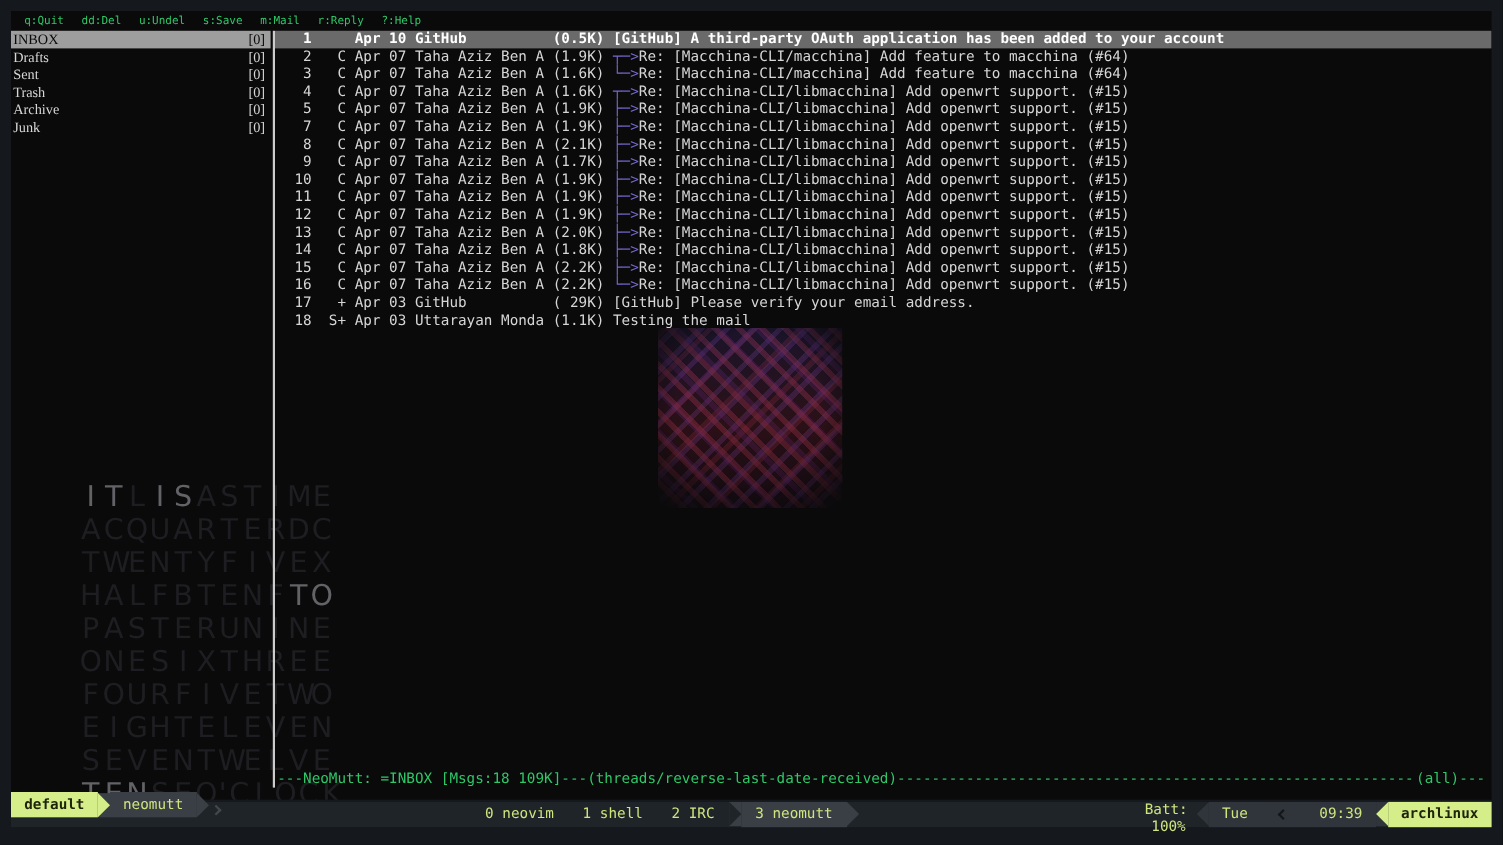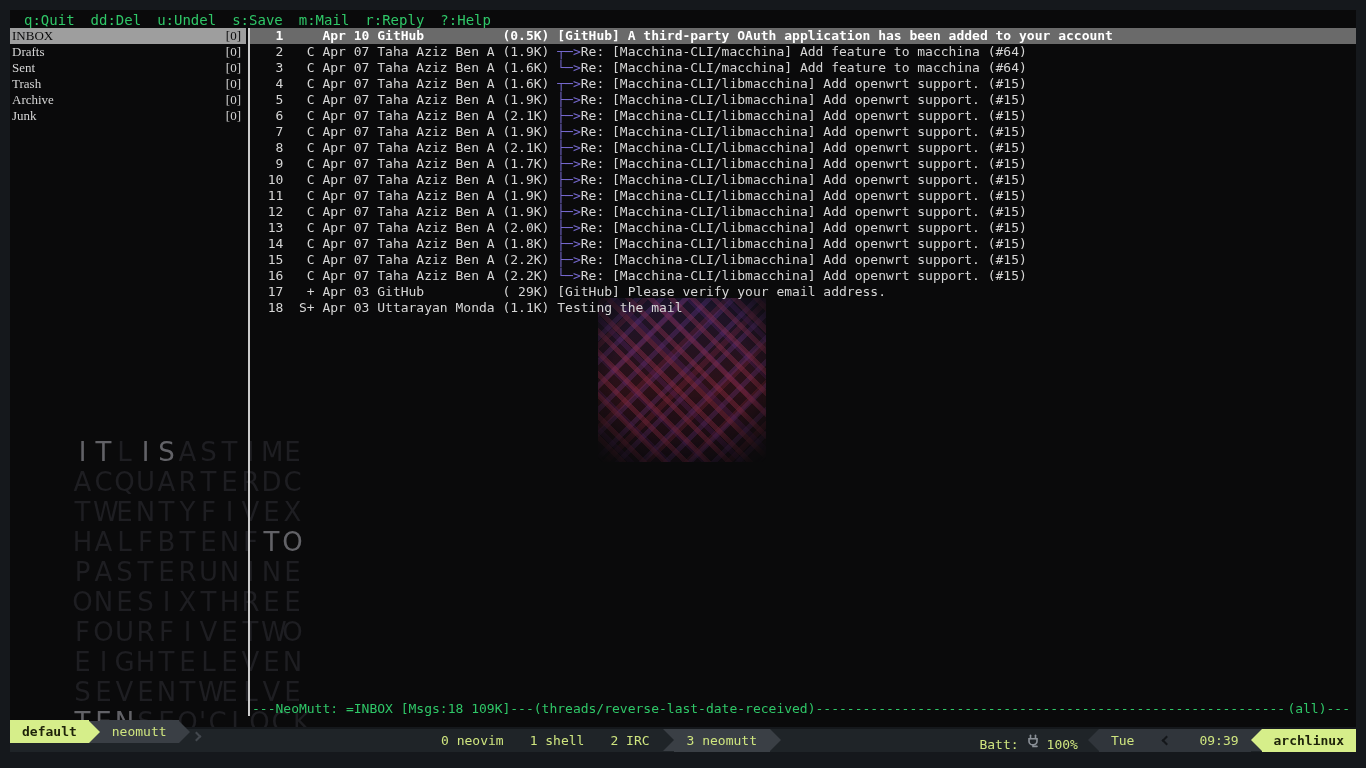--- a/index.html
+++ b/index.html
@@ -26,22 +26,22 @@
     background:
       repeating-linear-gradient(45deg, rgba(130,42,62,.50) 0 5px, transparent 5px 15px),
       repeating-linear-gradient(-45deg, rgba(96,52,130,.38) 0 5px, transparent 5px 17px),
       repeating-linear-gradient(45deg, transparent 0 21px, rgba(70,28,92,.40) 21px 26px),
       repeating-linear-gradient(-45deg, transparent 0 24px, rgba(120,36,52,.35) 24px 29px);
     -webkit-mask-image:radial-gradient(circle at 50% 45%, #000 55%, transparent 98%);
     mask-image:radial-gradient(circle at 50% 45%, #000 55%, transparent 98%);}
   .pattern::after{content:"";position:absolute;inset:0;
     background:linear-gradient(180deg, rgba(74,48,128,.28) 0%, rgba(128,34,56,.28) 55%, rgba(30,12,26,.45) 100%);}
   
-  .menubar{position:absolute;left:0;top:2px;width:100%;height:16px;line-height:16px;
-    font-size:14px;color:var(--green);padding-left:14px;white-space:nowrap;z-index:2;}
+  .menubar{position:absolute;left:10px;top:2px;width:100%;height:16px;line-height:16px;
+    font-size:10px;color:var(--green);padding-left:2px;white-space:nowrap;z-index:2;}
   .menubar-item{margin-right:16px;}
   
   .content{position:absolute;left:0;top:18px;right:0;bottom:0;z-index:2;}
   .sidebar{position:absolute;left:0;top:0;width:236px;}
   .side-row{display:flex;justify-content:space-between;height:16px;line-height:16px;
     font-size:13px;color:var(--text);padding:0 5px 0 2px;font-family:Liberation Serif, serif;}
   .side-row.selected{background:var(--sidesel);color:#0a0a0b;}
   .vdivider{position:absolute;left:238px;top:0;bottom:11px;width:2px;background:#cccccc;}
   .mailpane{position:absolute;left:240px;top:0;right:0;bottom:0;}
   .mrow{height:16px;line-height:16px;font-size:13px;font-family:"DejaVu Sans Mono",monospace;
@@ -66,21 +66,21 @@
   .t-seg-bar{border-left:11px solid var(--seg);}
   .t-bar-seg{border-left:11px solid var(--bar);background:var(--seg);}
   .t-seg2R{border-right:11px solid var(--seg2);}
   .t-accentR{border-right:11px solid var(--accent);background:var(--seg2);}
   .chev-r{width:7px;height:7px;border-top:2px solid #43484e;border-right:2px solid #43484e;
     transform:rotate(45deg);align-self:center;margin-left:3px;}
   .chev-l{width:7px;height:7px;border-top:2px solid #14171a;border-left:2px solid #14171a;
     transform:rotate(-45deg);align-self:center;margin:0 9px;}
   .twin{display:flex;align-items:center;padding:0 13px;white-space:pre;}
   .twin.active{background:var(--seg);}
-  .batt{display:flex;align-items:flex-end;white-space:pre;}
+  .batt{display:flex;align-items:flex-start;white-space:pre;flex-direction:column;}
   .batt .pct{margin:0 10px 0 6px;}
   .plug-icon{align-self:center;margin-left:7px;}
 </style>
 </head>
 <body>
 
 <div class="terminal">
   <div class="wordclock">
       <div class="wc-row"><span class="wc-cell bright">I</span><span class="wc-cell bright">T</span><span class="wc-cell">L</span><span class="wc-cell bright">I</span><span class="wc-cell bright">S</span><span class="wc-cell">A</span><span class="wc-cell">S</span><span class="wc-cell">T</span><span class="wc-cell">I</span><span class="wc-cell">M</span><span class="wc-cell">E</span></div>
       <div class="wc-row"><span class="wc-cell">A</span><span class="wc-cell">C</span><span class="wc-cell">Q</span><span class="wc-cell">U</span><span class="wc-cell">A</span><span class="wc-cell">R</span><span class="wc-cell">T</span><span class="wc-cell">E</span><span class="wc-cell">R</span><span class="wc-cell">D</span><span class="wc-cell">C</span></div>
@@ -123,21 +123,20 @@
         </div>
       </div>
     <div class="vdivider"></div>
     <div class="mailpane">
       <div class="mailrows">
           <pre class="mrow selected"><span class="meta">   1     Apr 10 GitHub          (0.5K) </span><span class="subj">[GitHub] A third-party OAuth application has been added to your account</span></pre>
           <pre class="mrow"><span class="meta">   2   C Apr 07 Taha Aziz Ben A (1.9K) </span><span class="tree">┬─&gt;</span><span class="subj">Re: [Macchina-CLI/macchina] Add feature to macchina (#64)</span></pre>
           <pre class="mrow"><span class="meta">   3   C Apr 07 Taha Aziz Ben A (1.6K) </span><span class="tree">└─&gt;</span><span class="subj">Re: [Macchina-CLI/macchina] Add feature to macchina (#64)</span></pre>
           <pre class="mrow"><span class="meta">   4   C Apr 07 Taha Aziz Ben A (1.6K) </span><span class="tree">┬─&gt;</span><span class="subj">Re: [Macchina-CLI/libmacchina] Add openwrt support. (#15)</span></pre>
           <pre class="mrow"><span class="meta">   5   C Apr 07 Taha Aziz Ben A (1.9K) </span><span class="tree">├─&gt;</span><span class="subj">Re: [Macchina-CLI/libmacchina] Add openwrt support. (#15)</span></pre>
-          <pre class="mrow"><span class="meta">   6   C Apr 07 Taha Aziz Ben A (2.1K) </span><span class="tree">├─&gt;</span><span class="subj">Re: [Macchina-CLI/libmacchina] Add openwrt support. (#15)</span></pre>
           <pre class="mrow"><span class="meta">   7   C Apr 07 Taha Aziz Ben A (1.9K) </span><span class="tree">├─&gt;</span><span class="subj">Re: [Macchina-CLI/libmacchina] Add openwrt support. (#15)</span></pre>
           <pre class="mrow"><span class="meta">   8   C Apr 07 Taha Aziz Ben A (2.1K) </span><span class="tree">├─&gt;</span><span class="subj">Re: [Macchina-CLI/libmacchina] Add openwrt support. (#15)</span></pre>
           <pre class="mrow"><span class="meta">   9   C Apr 07 Taha Aziz Ben A (1.7K) </span><span class="tree">├─&gt;</span><span class="subj">Re: [Macchina-CLI/libmacchina] Add openwrt support. (#15)</span></pre>
           <pre class="mrow"><span class="meta">  10   C Apr 07 Taha Aziz Ben A (1.9K) </span><span class="tree">├─&gt;</span><span class="subj">Re: [Macchina-CLI/libmacchina] Add openwrt support. (#15)</span></pre>
           <pre class="mrow"><span class="meta">  11   C Apr 07 Taha Aziz Ben A (1.9K) </span><span class="tree">├─&gt;</span><span class="subj">Re: [Macchina-CLI/libmacchina] Add openwrt support. (#15)</span></pre>
           <pre class="mrow"><span class="meta">  12   C Apr 07 Taha Aziz Ben A (1.9K) </span><span class="tree">├─&gt;</span><span class="subj">Re: [Macchina-CLI/libmacchina] Add openwrt support. (#15)</span></pre>
           <pre class="mrow"><span class="meta">  13   C Apr 07 Taha Aziz Ben A (2.0K) </span><span class="tree">├─&gt;</span><span class="subj">Re: [Macchina-CLI/libmacchina] Add openwrt support. (#15)</span></pre>
           <pre class="mrow"><span class="meta">  14   C Apr 07 Taha Aziz Ben A (1.8K) </span><span class="tree">├─&gt;</span><span class="subj">Re: [Macchina-CLI/libmacchina] Add openwrt support. (#15)</span></pre>
           <pre class="mrow"><span class="meta">  15   C Apr 07 Taha Aziz Ben A (2.2K) </span><span class="tree">├─&gt;</span><span class="subj">Re: [Macchina-CLI/libmacchina] Add openwrt support. (#15)</span></pre>
           <pre class="mrow"><span class="meta">  16   C Apr 07 Taha Aziz Ben A (2.2K) </span><span class="tree">└─&gt;</span><span class="subj">Re: [Macchina-CLI/libmacchina] Add openwrt support. (#15)</span></pre>

